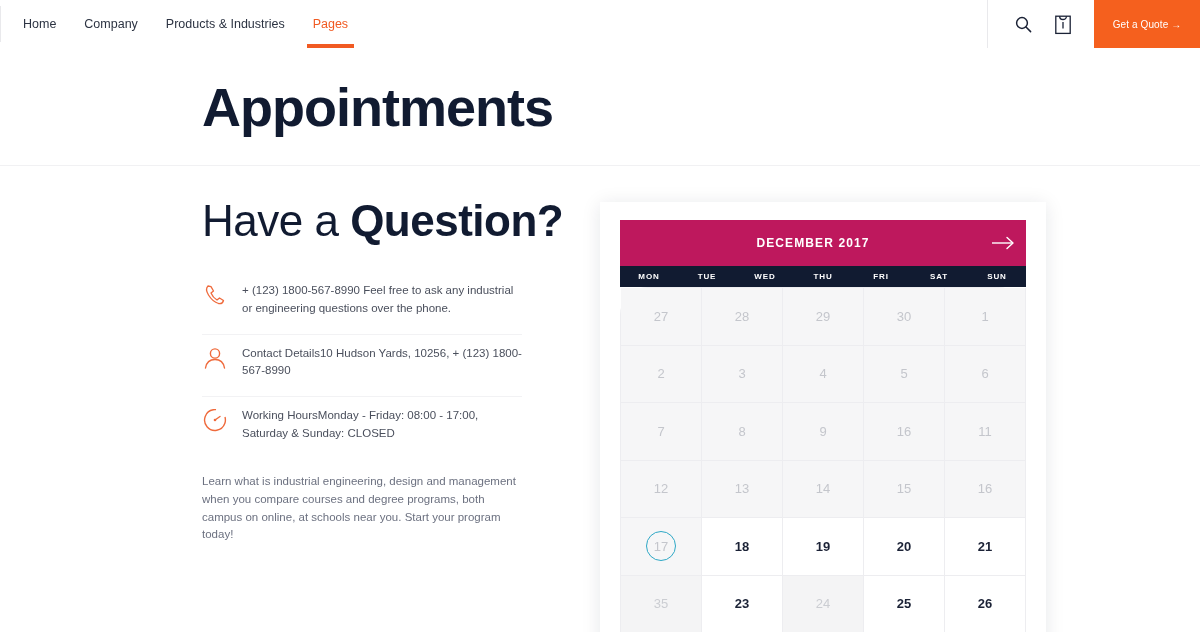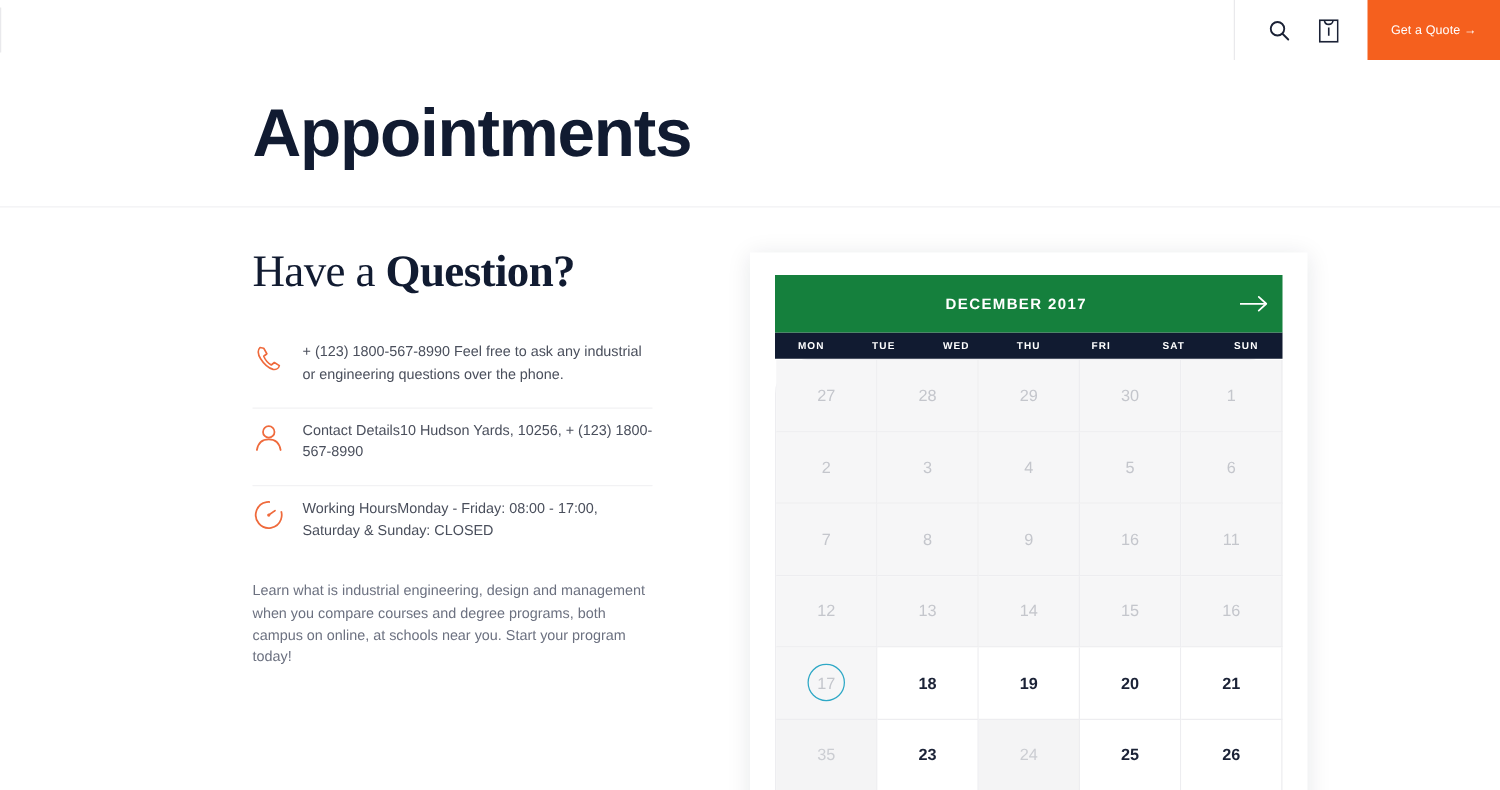--- a/index.html
+++ b/index.html
@@ -105,27 +105,26 @@
   
   .main {
     display: flex;
     padding-top: 30px;
   }
   .col-left {
     width: 360px;
     margin-left: 202px;
   }
   .section-title {
-    font-size: 36px;
+    font-size: 44px;
     color: #111b31;
     font-weight: 300;
     letter-spacing: -0.5px;
     margin-bottom: 26px;
     white-space: nowrap;
-    font-family: Liberation Serif, serif;
   }
   .section-title b { font-weight: bold; }
 
   .contact-row {
     display: flex;
     align-items: flex-start;
     gap: 14px;
     padding: 8px 0 16px 0;
     border-bottom: 1px solid #f2f2f4;
     width: 320px;
@@ -157,21 +156,21 @@
     padding-top: 6px;
   }
   .cal-card {
     width: 446px;
     background: #ffffff;
     box-shadow: 0 2px 18px rgba(20,25,50,0.10);
     padding: 18px 20px 22px 20px;
   }
   .cal-head {
     height: 46px;
-    background: #15803d;
+    background: #be185d;
     display: flex;
     align-items: center;
     position: relative;
   }
   .cal-month {
     flex: 1;
     text-align: center;
     color: #ffffff;
     font-size: 12px;
     letter-spacing: 1.1px;
@@ -224,20 +223,34 @@
     border-radius: 50%;
   }
 </style>
 </head>
 <body>
 
 <div class="header">
 
   <div class="nav-divider"></div>
 
+  <nav class="nav">
+    <div class="nav-item">
+      <span>Home</span>
+    </div>
+    <div class="nav-item">
+      <span>Company</span>
+    </div>
+    <div class="nav-item">
+      <span>Products &amp; Industries</span>
+    </div>
+    <div class="nav-item active">
+      <span>Pages</span>
+    </div>
+  </nav>
 
   <div class="header-spacer"></div>
 
   <div class="header-tools">
     <div class="icon-btn">
       <svg width="17" height="17" viewBox="0 0 17 17">
         <circle cx="7" cy="7" r="5.4" fill="none" stroke="#1b2236" stroke-width="1.5"></circle>
         <line x1="11" y1="11" x2="15.6" y2="15.6" stroke="#1b2236" stroke-width="1.5" stroke-linecap="round"></line>
       </svg>
     </div>

